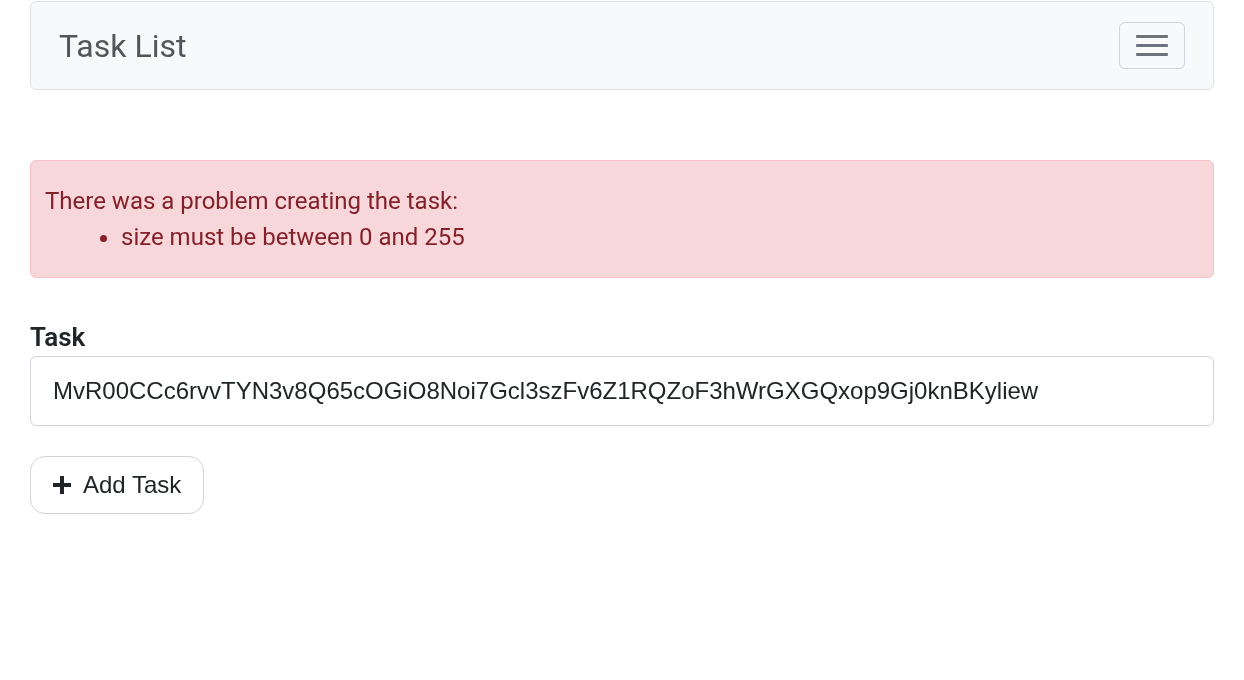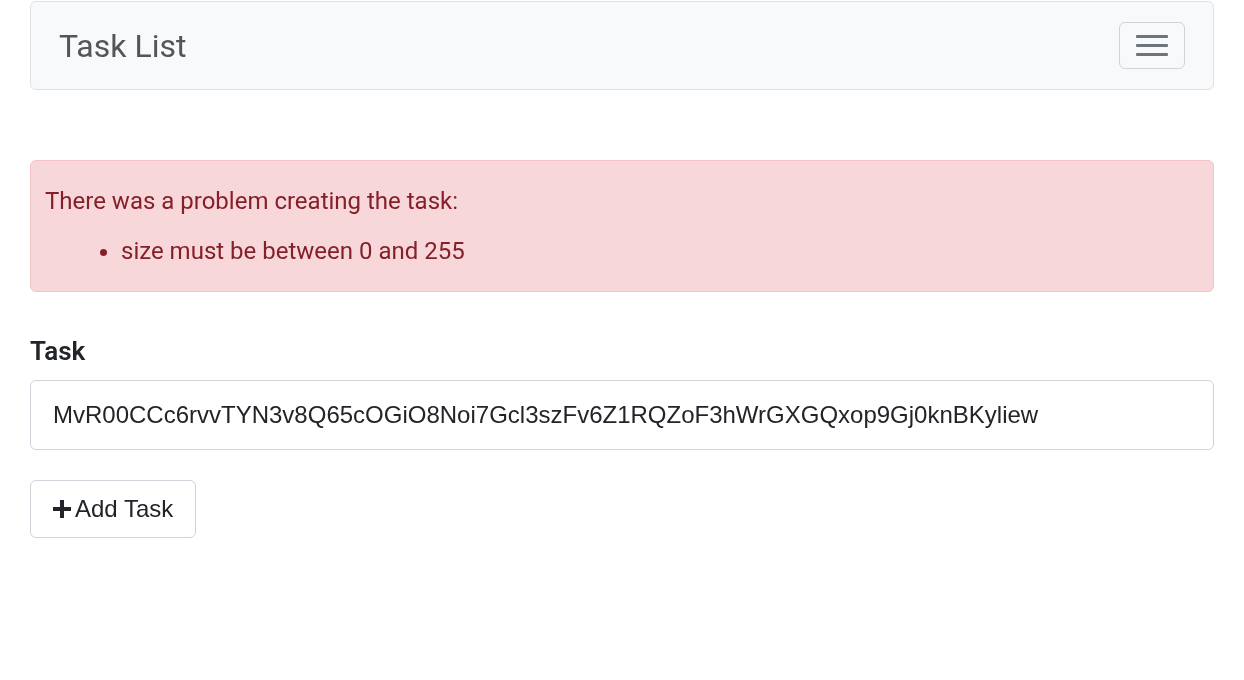--- a/index.html
+++ b/index.html
@@ -54,55 +54,55 @@
     .alert-danger {
       background: #f8d7da;
       border: 1px solid #f5c2c7;
       color: #842029;
       border-radius: 6px;
       padding: 26px 14px;
       margin-top: 70px;
       font-size: 24px;
     }
     .alert-danger ul {
-      margin-top: 22px;
+      margin-top: 8px;
       padding-left: 76px;
     }
     .alert-danger li {
       font-size: 24px;
     }
     .form-section {
       margin-top: 44px;
     }
     .form-label {
       font-size: 26px;
       font-weight: 600;
       color: #212529;
       display: block;
-      margin-bottom: 14px;
+      margin-bottom: 4px;
     }
     .form-control {
       width: 100%;
       border: 1px solid #ced4da;
       border-radius: 6px;
       padding: 20px 22px;
       font-size: 24px;
       color: #212529;
       background: #fff;
       overflow: hidden;
       text-overflow: clip;
       white-space: nowrap;
     }
     .btn {
       display: inline-flex;
       align-items: center;
-      gap: 4px;
+      gap: 12px;
       background: #fff;
       border: 1px solid #ced4da;
-      border-radius: 6px;
+      border-radius: 15px;
       padding: 14px 22px;
       font-size: 24px;
       color: #212529;
       cursor: pointer;
       margin-top: 30px;
     }
     .plus-icon {
       display: inline-block;
       width: 18px;
       height: 18px;

